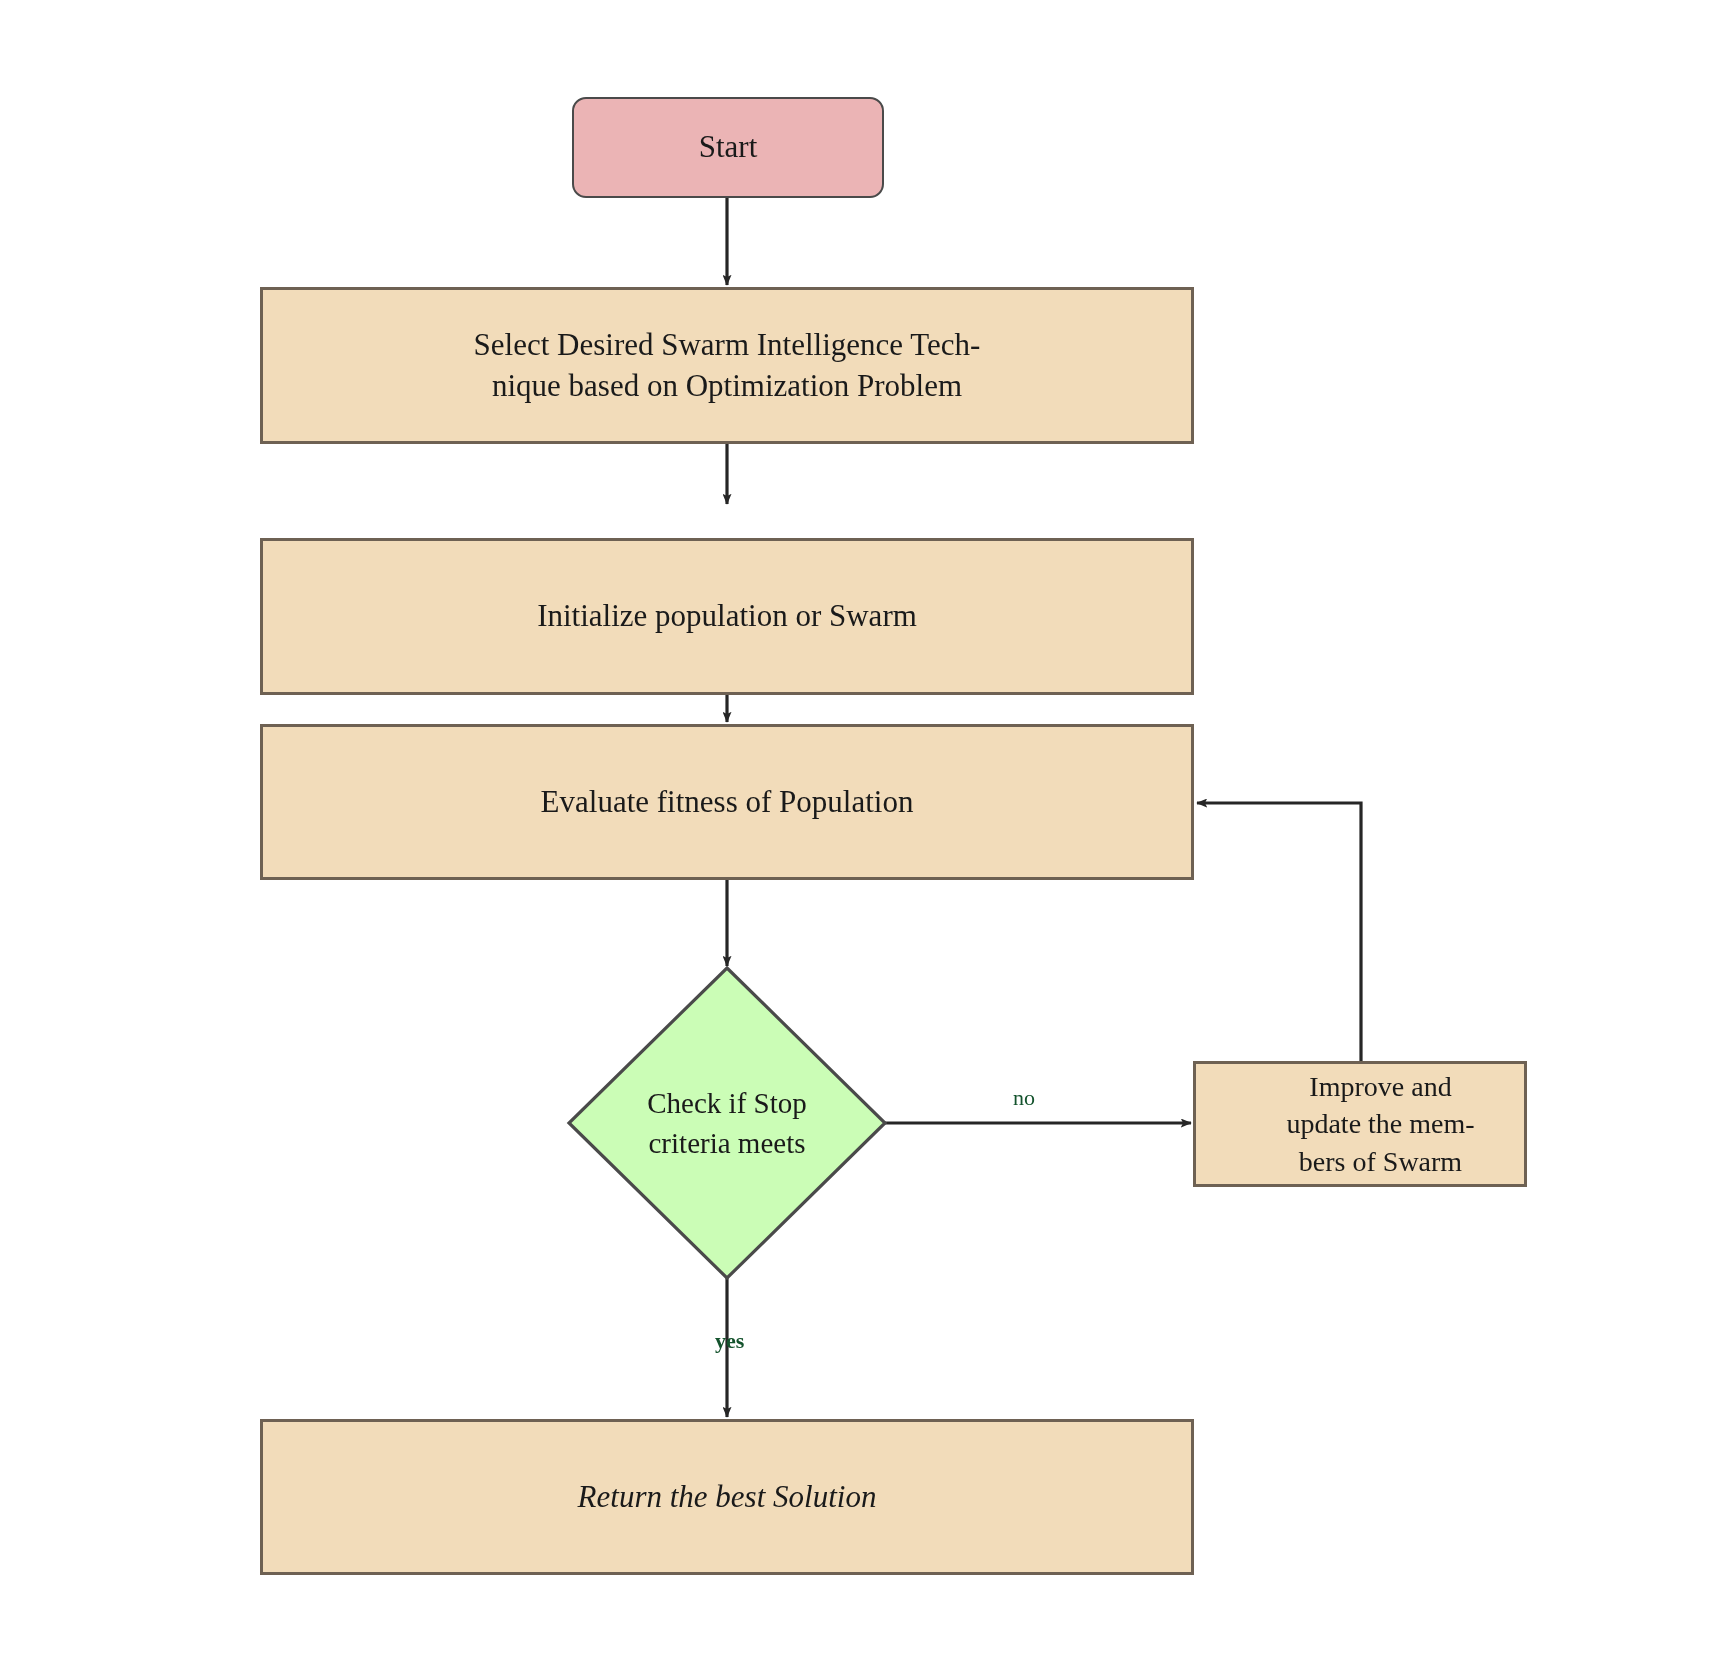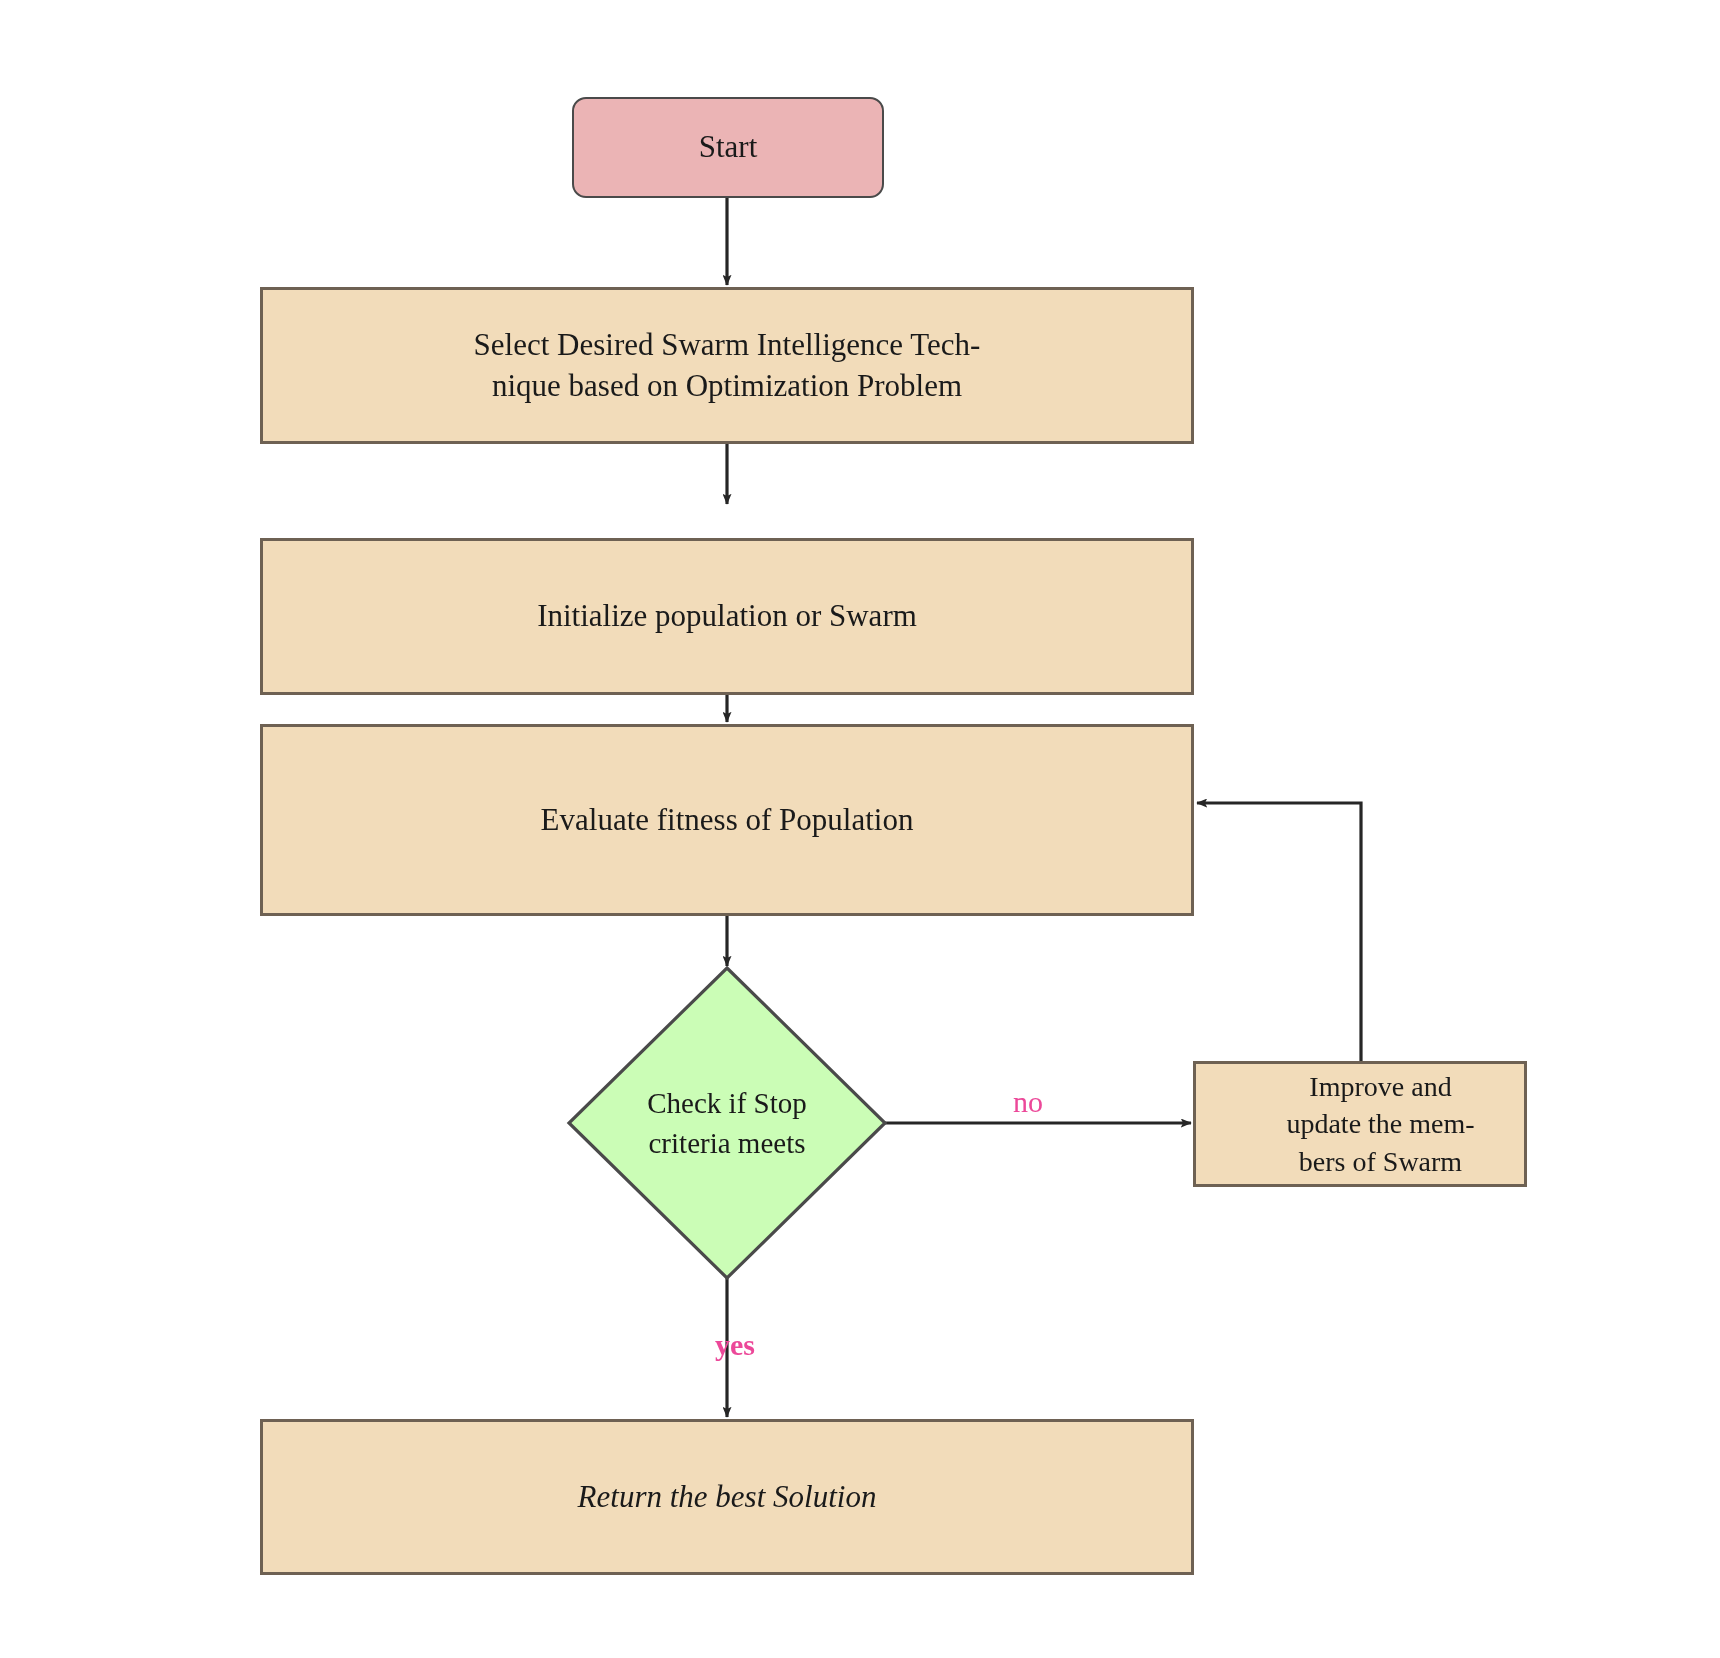--- a/index.html
+++ b/index.html
@@ -49,21 +49,21 @@
   }
 
   
   .proc {
     background: #f2dcba;
     border: 3px solid #6e6153;
     font-size: 31px;
   }
   .n-select { left: 260px; top: 287px;  width: 934px; height: 157px; }
   .n-init   { left: 260px; top: 506px;  width: 934px; height: 157px; margin-top: 32px; }
-  .n-eval   { left: 260px; top: 724px;  width: 934px; height: 192px; text-align: right; }
+  .n-eval   { left: 260px; top: 724px;  width: 934px; height: 156px; text-align: right; }
   .n-return { left: 260px; top: 1419px; width: 934px; height: 156px; font-style: italic; }
 
   .n-improve {
     left: 1193px;
     top: 1061px;
     width: 334px;
     height: 126px;
     font-size: 28px;
     line-height: 1.34;
     padding-left: 41px;
@@ -77,22 +77,22 @@
     height: 310px;
     font-size: 29px;
     background: transparent;
     border: none;
     line-height: 1.38;
   }
 
   
   .edge-label {
     position: absolute;
-    color: #ec4899;
-    font-size: 30px;
+    color: #14532d;
+    font-size: 22px;
     z-index: 4;
     white-space: nowrap;
   }
   .lbl-no  { left: 1013px; top: 1085px; }
   .lbl-yes { left: 715px;  top: 1328px; font-weight: bold; }
 </style>
 </head>
 <body>
 
 <svg id="canvas" viewBox="0 0 1720 1658" xmlns="http://www.w3.org/2000/svg">

